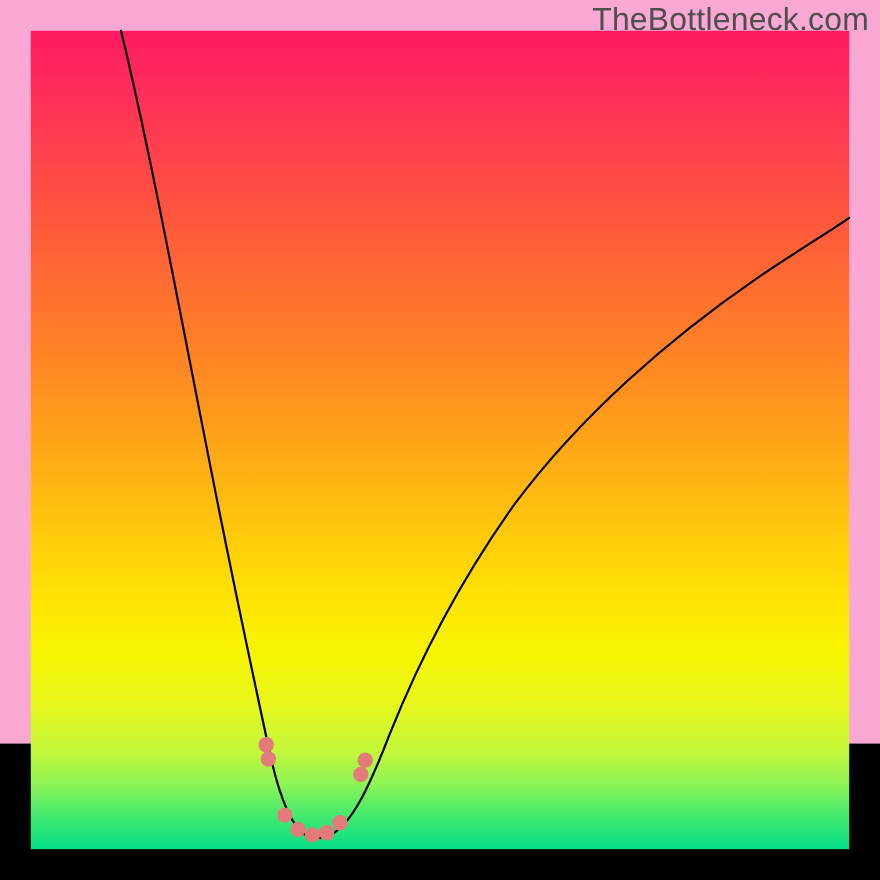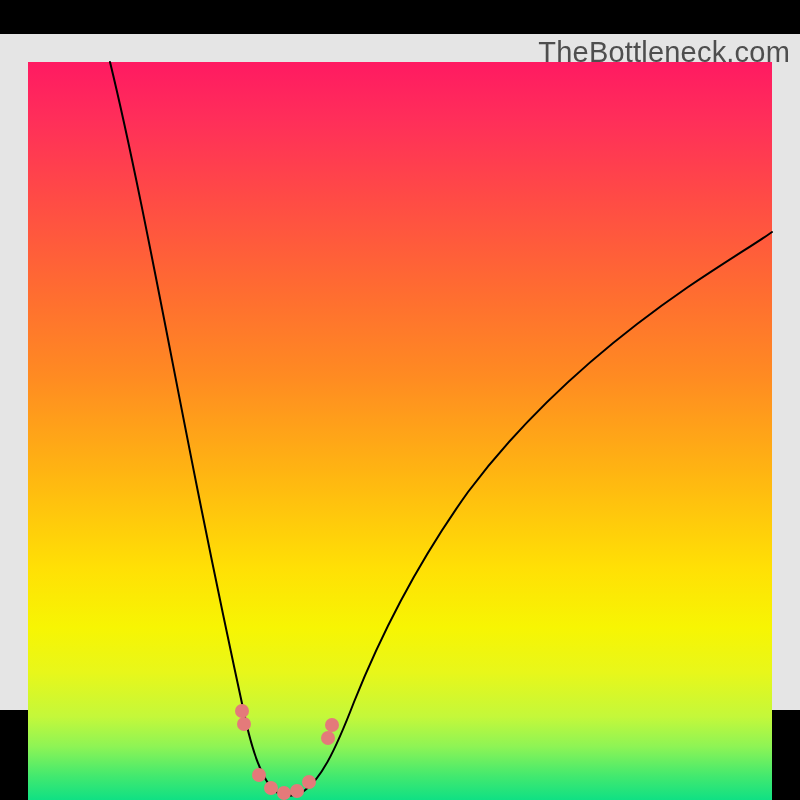--- a/index.html
+++ b/index.html
@@ -8,22 +8,21 @@
     width: 800px;
     height: 800px;
     overflow: hidden;
     background: #000;
     font-family: Arial, Helvetica, sans-serif;
   }
   .frame {
     position: relative;
     width: 800px;
     height: 676px;
-    background: #e5e5e5;
-    margin-top: 34px;
+    background: #f9a8d4;
   }
   .plot-area {
     position: absolute;
     left: 28px;
     top: 28px;
     width: 744px;
     height: 744px;
     
     background:
       linear-gradient(

